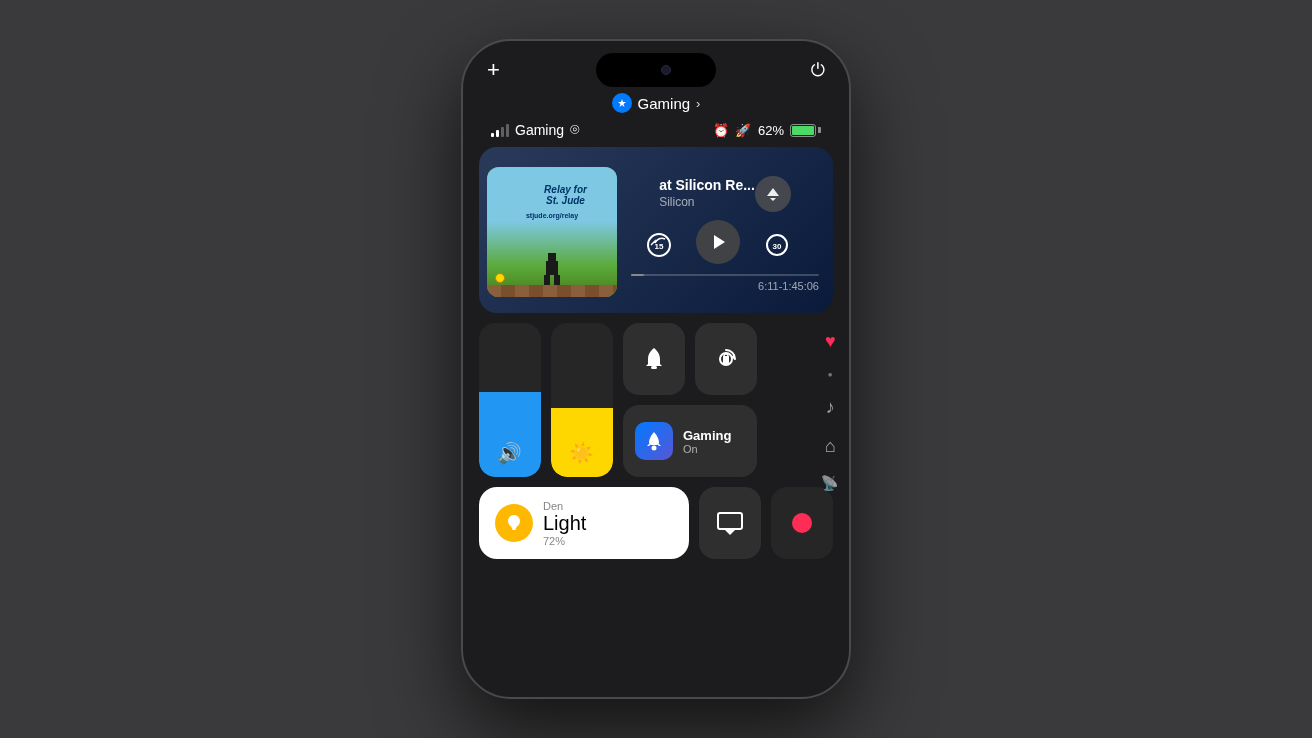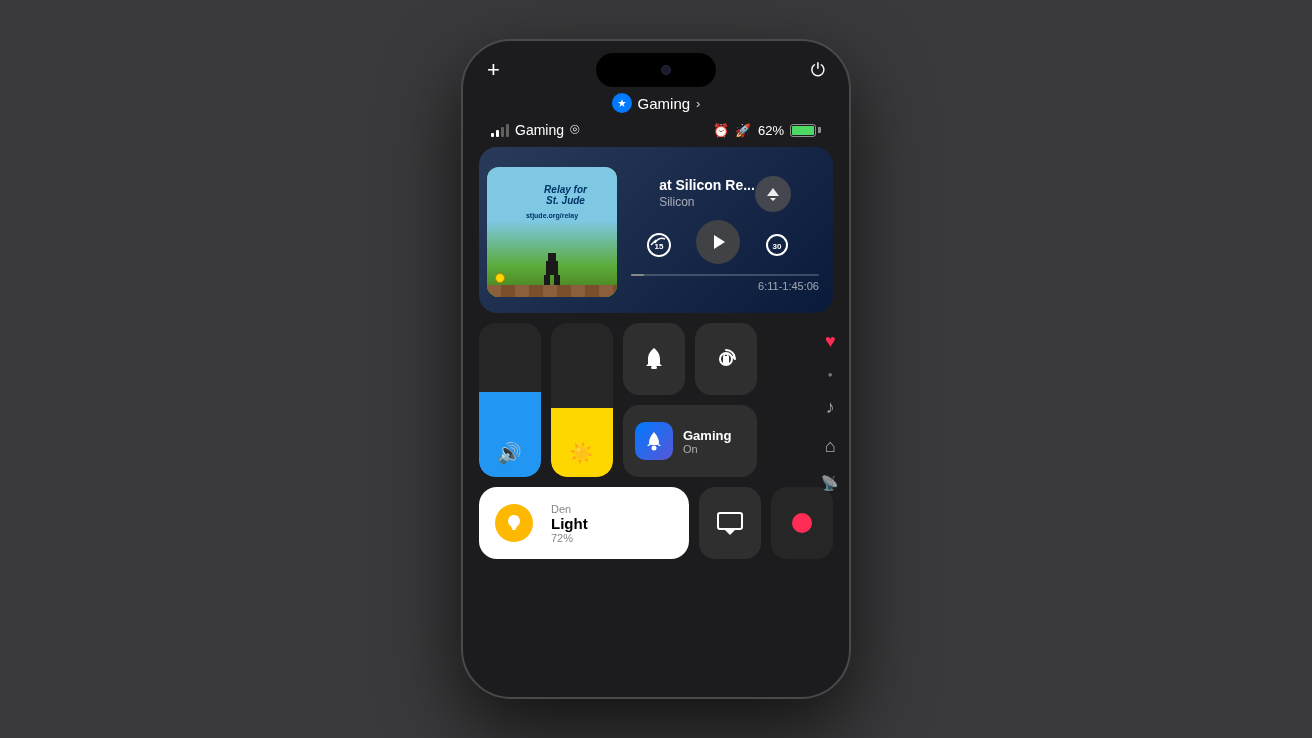--- a/index.html
+++ b/index.html
@@ -375,21 +375,21 @@
       padding: 0 16px;
       margin-top: 10px;
     }
 
     .light-cell {
       background: #ffffff;
       border-radius: 18px;
       padding: 12px 16px;
       display: flex;
       align-items: center;
-      gap: 18px;
+      gap: 10px;
       flex: 1;
     }
 
     .light-icon {
       width: 38px;
       height: 38px;
       background: #ffb800;
       border-radius: 50%;
       display: flex;
       align-items: center;
@@ -402,22 +402,22 @@
       flex-direction: column;
     }
 
     .light-room {
       color: rgba(0,0,0,0.5);
       font-size: 11px;
     }
 
     .light-name {
       color: #000000;
-      font-size: 15px;
-      font-weight: 700;
+      font-size: 20px;
+      font-weight: 400;
     }
 
     .light-pct {
       color: rgba(0,0,0,0.5);
       font-size: 11px;
     }
 
     .screen-mirror-btn {
       width: 62px;
       height: 72px;

